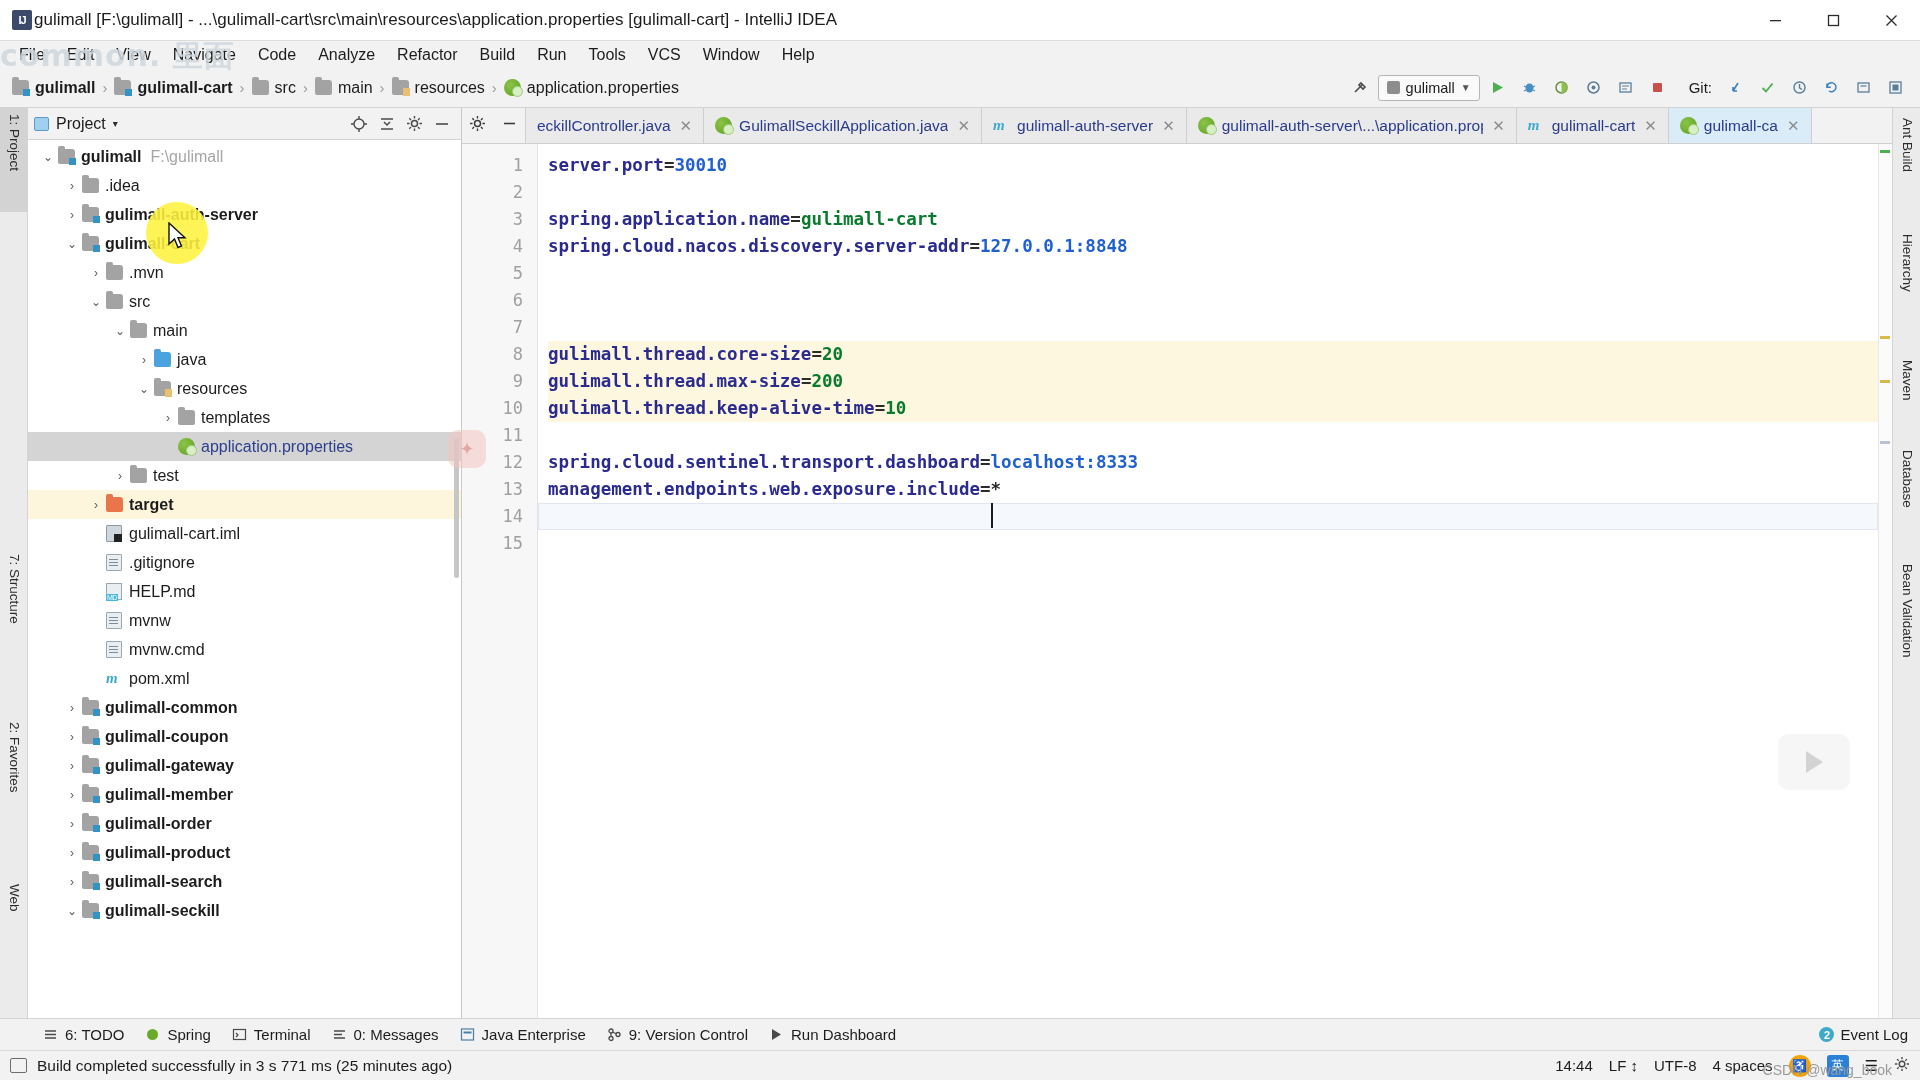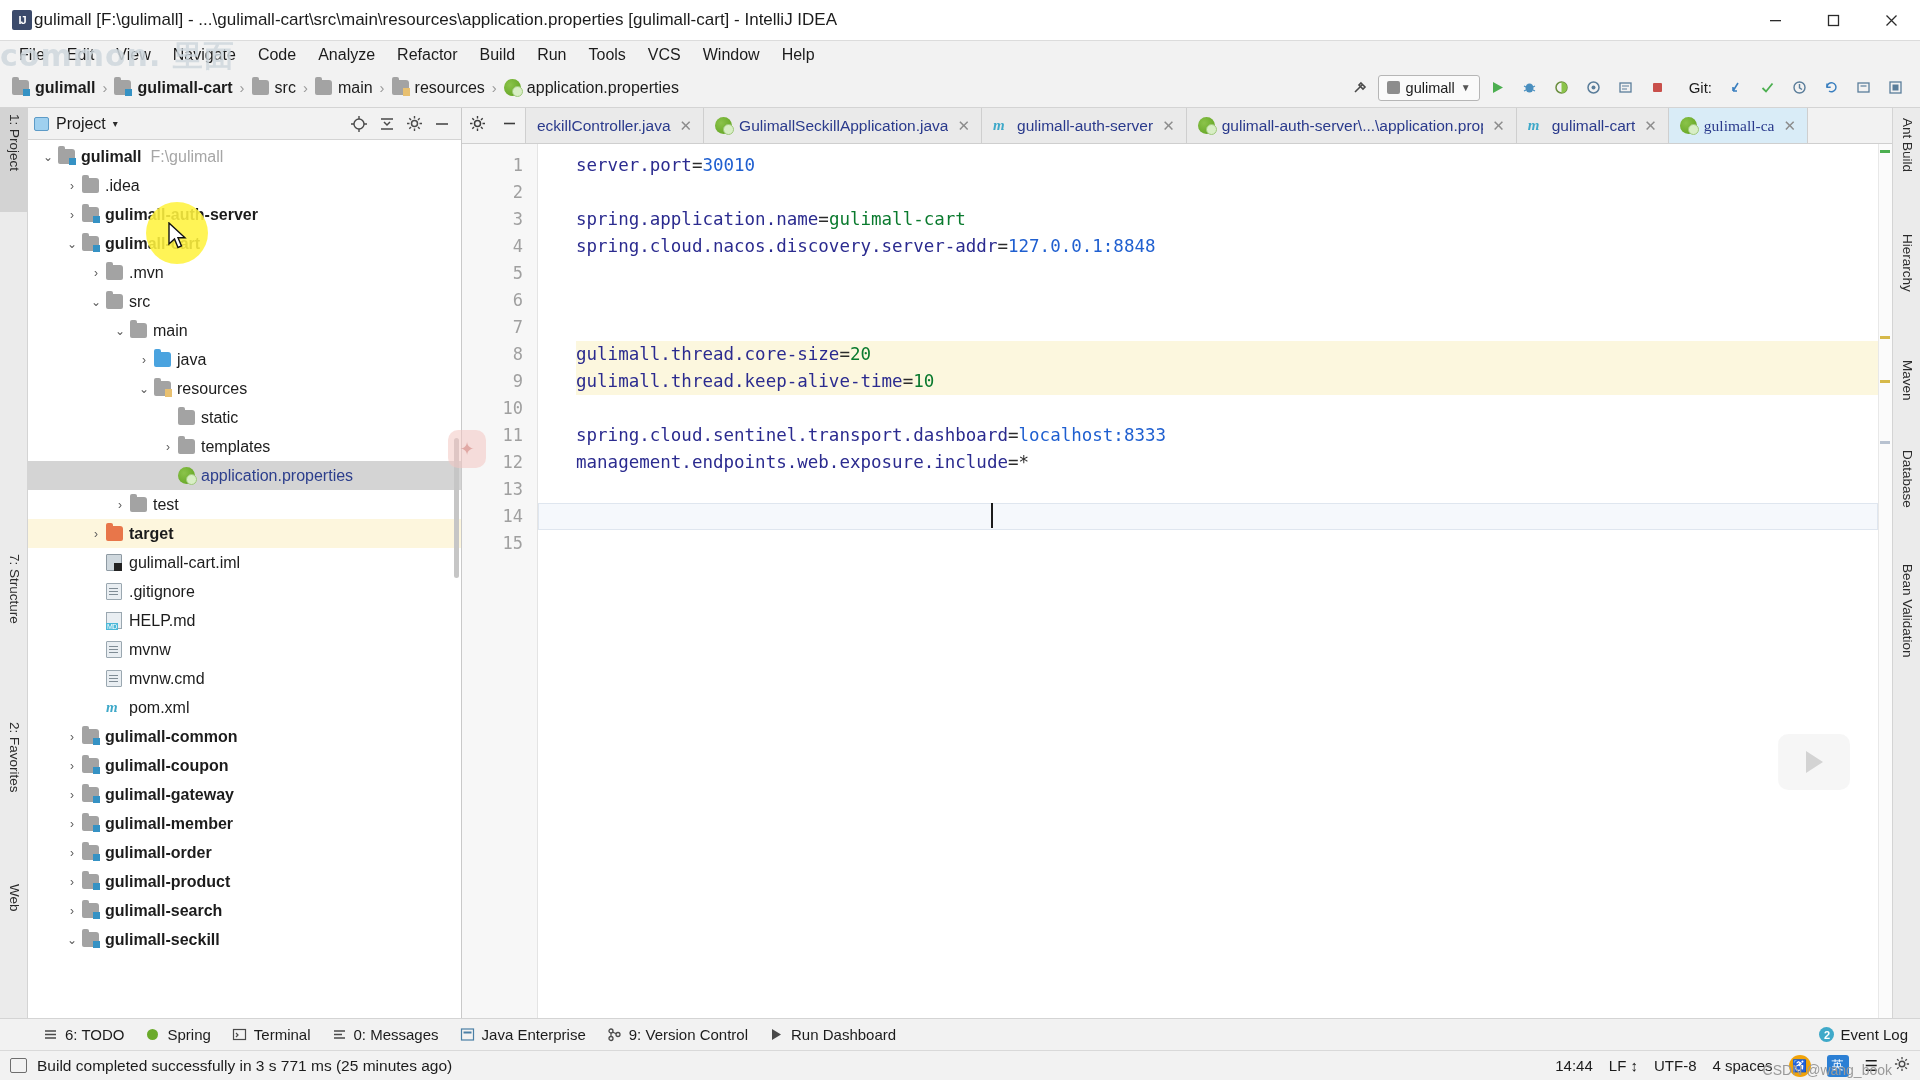--- a/index.html
+++ b/index.html
@@ -154,42 +154,42 @@
   }
   .tab-gear {
     width: 64px; display:flex;align-items:center;justify-content:space-around;
     color:#3c3c3c; border-right:1px solid #cfcfcf; flex:none;
   }
   .etab {
     display:flex; align-items:center; gap:7px; padding: 0 11px;
     font-size: 15.5px; color: #2a3a8c; border-right: 1px solid #cfcfcf;
     background: #eaeaea; white-space: nowrap; flex: none; max-width: 330px;
   }
-  .etab.active { background: #d9ecf7; font-family: Liberation Serif, serif; }
+  .etab.active { background: #d9ecf7; }
   .etab .x { color:#8c8c8c; font-size: 15px; margin-left: 2px; }
   .etab .lbl{ overflow:hidden; text-overflow: clip; }
   .ticon{ width:17px;height:17px;flex:none;position:relative;}
   .ticon.spring{border-radius:50%;background:radial-gradient(circle at 35% 35%, #8bc34a 0%, #6aaa2a 70%, #4b8a17 100%);}
   .ticon.spring::after{content:"";position:absolute;right:-2px;bottom:-1px;width:9px;height:9px;border-radius:50%;background:#d8eec5;border:1.5px solid #9fc97b;}
   .ticon.maven{color:#3fa9c9;font-weight:bold;font-size:15px;font-style:italic;font-family:"Liberation Serif",serif;line-height:17px;}
   .editor-body{ flex:1; display:flex; position:relative; overflow:hidden; background:#fff;}
   .gutter{
     width: 76px; background:#f7f7f7; border-right:1px solid #e4e4e4;
     padding-top: 8px; flex:none; text-align:right;
   }
   .gutter div{
     height: 27px; line-height:27px; font-size:17px; color:#a0a0a0;
     font-family:"DejaVu Sans Mono", monospace; padding-right: 14px;
   }
   .code{
     flex:1; padding-top:8px; padding-left: 10px; position:relative;
     font-family:"DejaVu Sans Mono", monospace; font-size:17.5px;
     overflow:hidden;
   }
-  .cline{ height:27px; line-height:27px; white-space:pre; font-weight:normal;margin-left:28px;}
+  .cline{ height:27px; line-height:27px; white-space:pre; font-weight:bold;}
   .cline.hl{ background:#fcf7de; }
   .k{ color:#2b2b8f; }
   .v-num{ color:#1f5fd0; }
   .v-str{ color:#0a7a2e; }
   .eq{ color:#2b2b2b; }
   .caret{
     position:absolute; width:1.5px; background:#1c1c1c;
   }
   .lineband{
     position:absolute; left:0; right:0; height:27px; border:1px solid #dfe6ef; background:#f5f8fc;
@@ -534,26 +534,20 @@
           <span style="display:inline-block;width:106px;flex:none;"></span>
           <span class="twist">›</span>
           <span class="ic folder blue"></span>
           <span class="name">java</span>
         </div>
         <div class="trow">
           <span style="display:inline-block;width:106px;flex:none;"></span>
           <span class="twist">⌄</span>
           <span class="ic folder res"></span>
           <span class="name">resources</span>
-        </div>
-        <div class="trow">
-          <span style="display:inline-block;width:130px;flex:none;"></span>
-          <span class="twist"></span>
-          <span class="ic folder"></span>
-          <span class="name">static</span>
         </div>
         <div class="trow">
           <span style="display:inline-block;width:130px;flex:none;"></span>
           <span class="twist">›</span>
           <span class="ic folder"></span>
           <span class="name">templates</span>
         </div>
         <div class="trow sel">
           <span style="display:inline-block;width:130px;flex:none;"></span>
           <span class="twist"></span>
@@ -727,20 +721,21 @@
       <div class="code" id="code">
         <div class="lineband" style="top:359px;left:0;right:14px;"></div>
       <div class="cline"><span class="k">server.port</span><span class="eq">=</span><span class="v-num">30010</span></div>
           <div class="cline">&nbsp;</div>
           <div class="cline"><span class="k">spring.application.name</span><span class="eq">=</span><span class="v-str">gulimall-cart</span></div>
           <div class="cline"><span class="k">spring.cloud.nacos.discovery.server-addr</span><span class="eq">=</span><span class="v-num">127.0.0.1:8848</span></div>
           <div class="cline">&nbsp;</div>
           <div class="cline">&nbsp;</div>
           <div class="cline">&nbsp;</div>
           <div class="cline hl"><span class="k">gulimall.thread.core-size</span><span class="eq">=</span><span class="v-str">20</span></div>
+          <div class="cline hl"><span class="k">gulimall.thread.max-size</span><span class="eq">=</span><span class="v-str">200</span></div>
           <div class="cline hl"><span class="k">gulimall.thread.keep-alive-time</span><span class="eq">=</span><span class="v-str">10</span></div>
           <div class="cline">&nbsp;</div>
           <div class="cline"><span class="k">spring.cloud.sentinel.transport.dashboard</span><span class="eq">=</span><span class="v-num">localhost:8333</span></div>
           <div class="cline"><span class="k">management.endpoints.web.exposure.include</span><span class="eq">=</span><span class="eq">*</span></div>
           <div class="cline">&nbsp;</div>
           <div class="caret" style="left: 453.1px; top: 359px; height: 25px;"></div>
         </div>
       <div class="marker-bar">
         <div class="mk" style="top:6px;background:#4caf50;"></div>
         <div class="mk" style="top:192px;background:#d6b94a;"></div>

